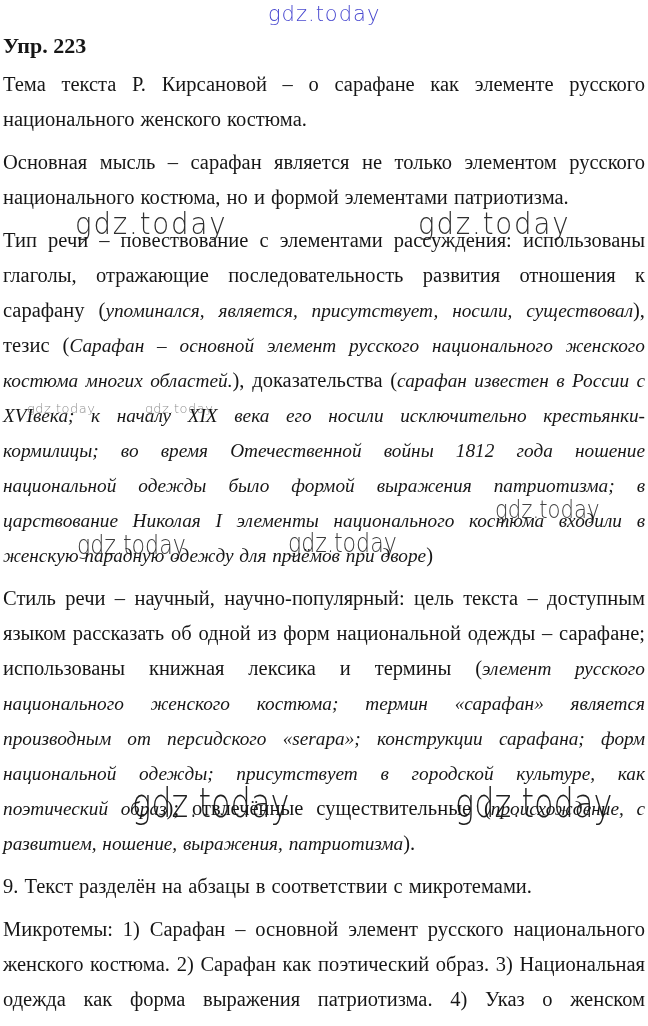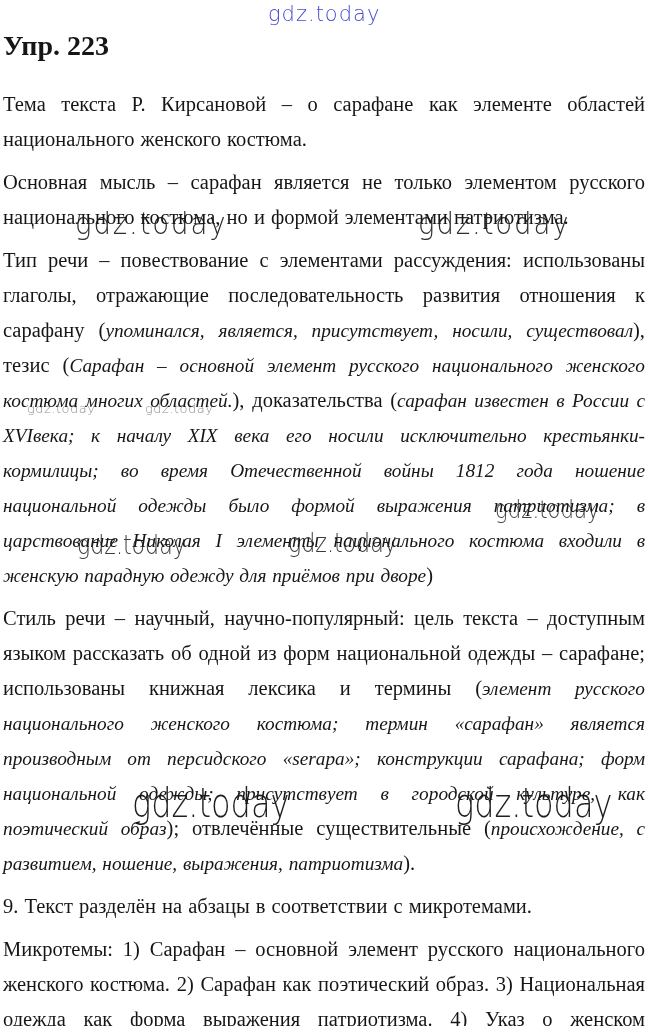--- a/index.html
+++ b/index.html
@@ -14,23 +14,23 @@
     padding-left: 14px;
   }
   .doc {
     position: absolute;
     left: 0; top: 0;
     width: 648px;
     padding: 28px 3px 0 3px;
     box-sizing: border-box;
   }
   .ex {
-    font-size: 28px;
+    font-size: 22px;
     font-weight: bold;
-    margin: 0 0 24px 0;
+    margin: 0 0 4px 0;
     line-height: 35px;
   }
   .doc p {
     margin: 0 0 8px 0;
     font-size: 20.5px;
     line-height: 35px;
     text-align: justify;
     word-spacing: 1px;
   }
   .it {
@@ -70,21 +70,21 @@
   <div class="wm wm5">gdz.today</div>
   <div class="wm wm6">gdz.today</div>
   <div class="wm wm7">gdz.today</div>
   <div class="wm wm8">gdz.today</div>
   <div class="wm wm9">gdz.today</div>
 
   <div class="doc">
 
     <h1 class="ex">Упр. 223</h1>
 
-    <p>Тема текста Р. Кирсановой – о сарафане как элементе областей национального женского костюма.</p>
+    <p>Тема текста Р. Кирсановой – о сарафане как элементе русского национального женского костюма.</p>
 
     <p>Основная мысль – сарафан является не только элементом русского национального костюма, но и формой элементами патриотизма.</p>
 
     <p><span>Тип речи – повествование с элементами рассуждения: использованы глаголы, отражающие последовательность развития отношения к сарафану (</span><span class="it">упоминался, является, присутствует, носили, существовал</span><span>), тезис (</span><span class="it">Сарафан – основной элемент русского национального женского костюма многих областей.</span><span>), доказательства (</span><span class="it">сарафан известен в России с XVIвека; к началу XIX века его носили исключительно крестьянки-кормилицы; во время Отечественной войны 1812 года ношение национальной одежды было формой выражения патриотизма; в царствование Николая I элементы национального костюма входили в женскую парадную одежду для приёмов при дворе</span><span>)</span></p>
 
     <p><span>Стиль речи – научный, научно-популярный: цель текста – доступным языком рассказать об одной из форм национальной одежды – сарафане; использованы книжная лексика и термины (</span><span class="it">элемент русского национального женского костюма; термин «сарафан» является производным от персидского «serapa»; конструкции сарафана; форм национальной одежды; присутствует в городской культуре, как поэтический образ</span><span>); отвлечённые существительные (</span><span class="it">происхождение, с развитием, ношение, выражения, патриотизма</span><span>).</span></p>
 
     <p>9. Текст разделён на абзацы в соответствии с микротемами.</p>
 
     <p>Микротемы: 1) Сарафан – основной элемент русского национального женского костюма. 2) Сарафан как поэтический образ. 3) Национальная одежда как форма выражения патриотизма. 4) Указ о женском придворном платье с национальными мотивами 1834 года.</p>

